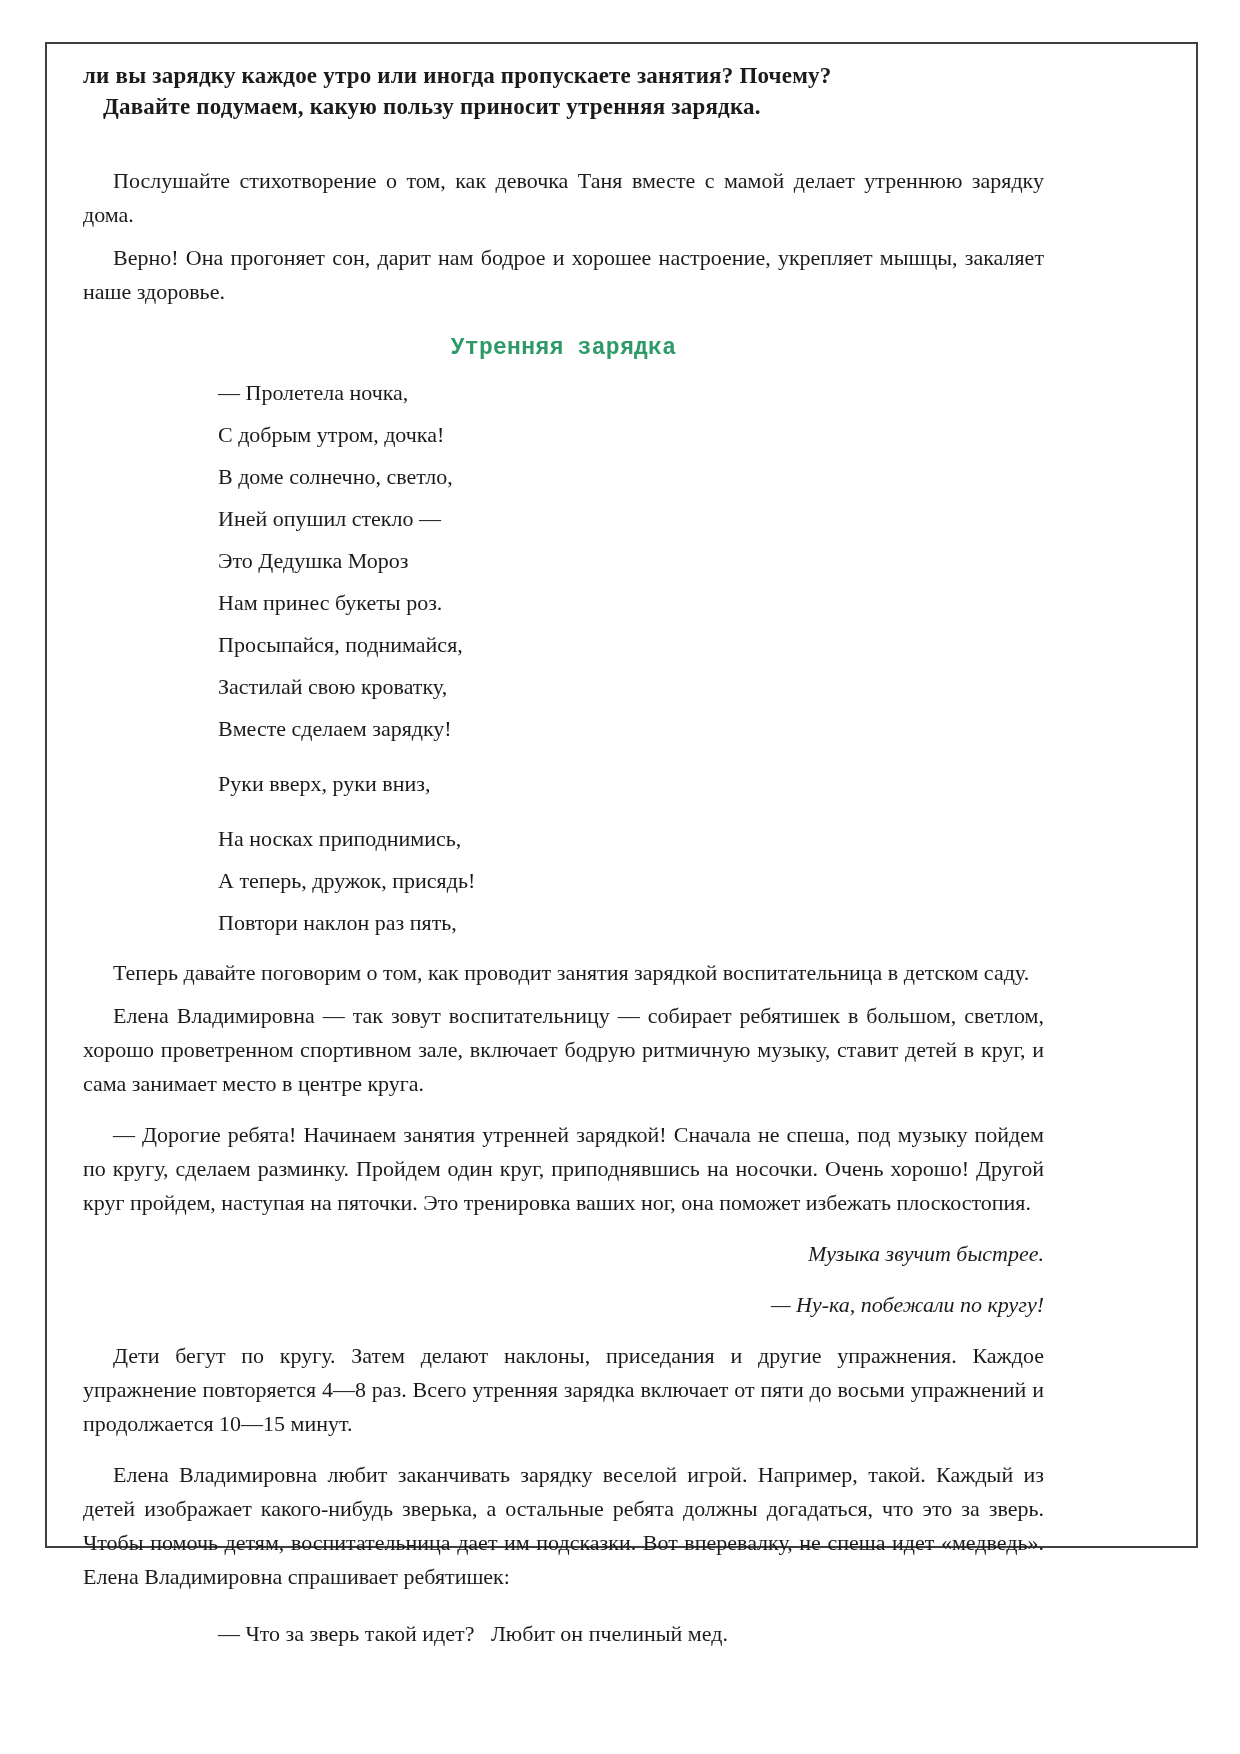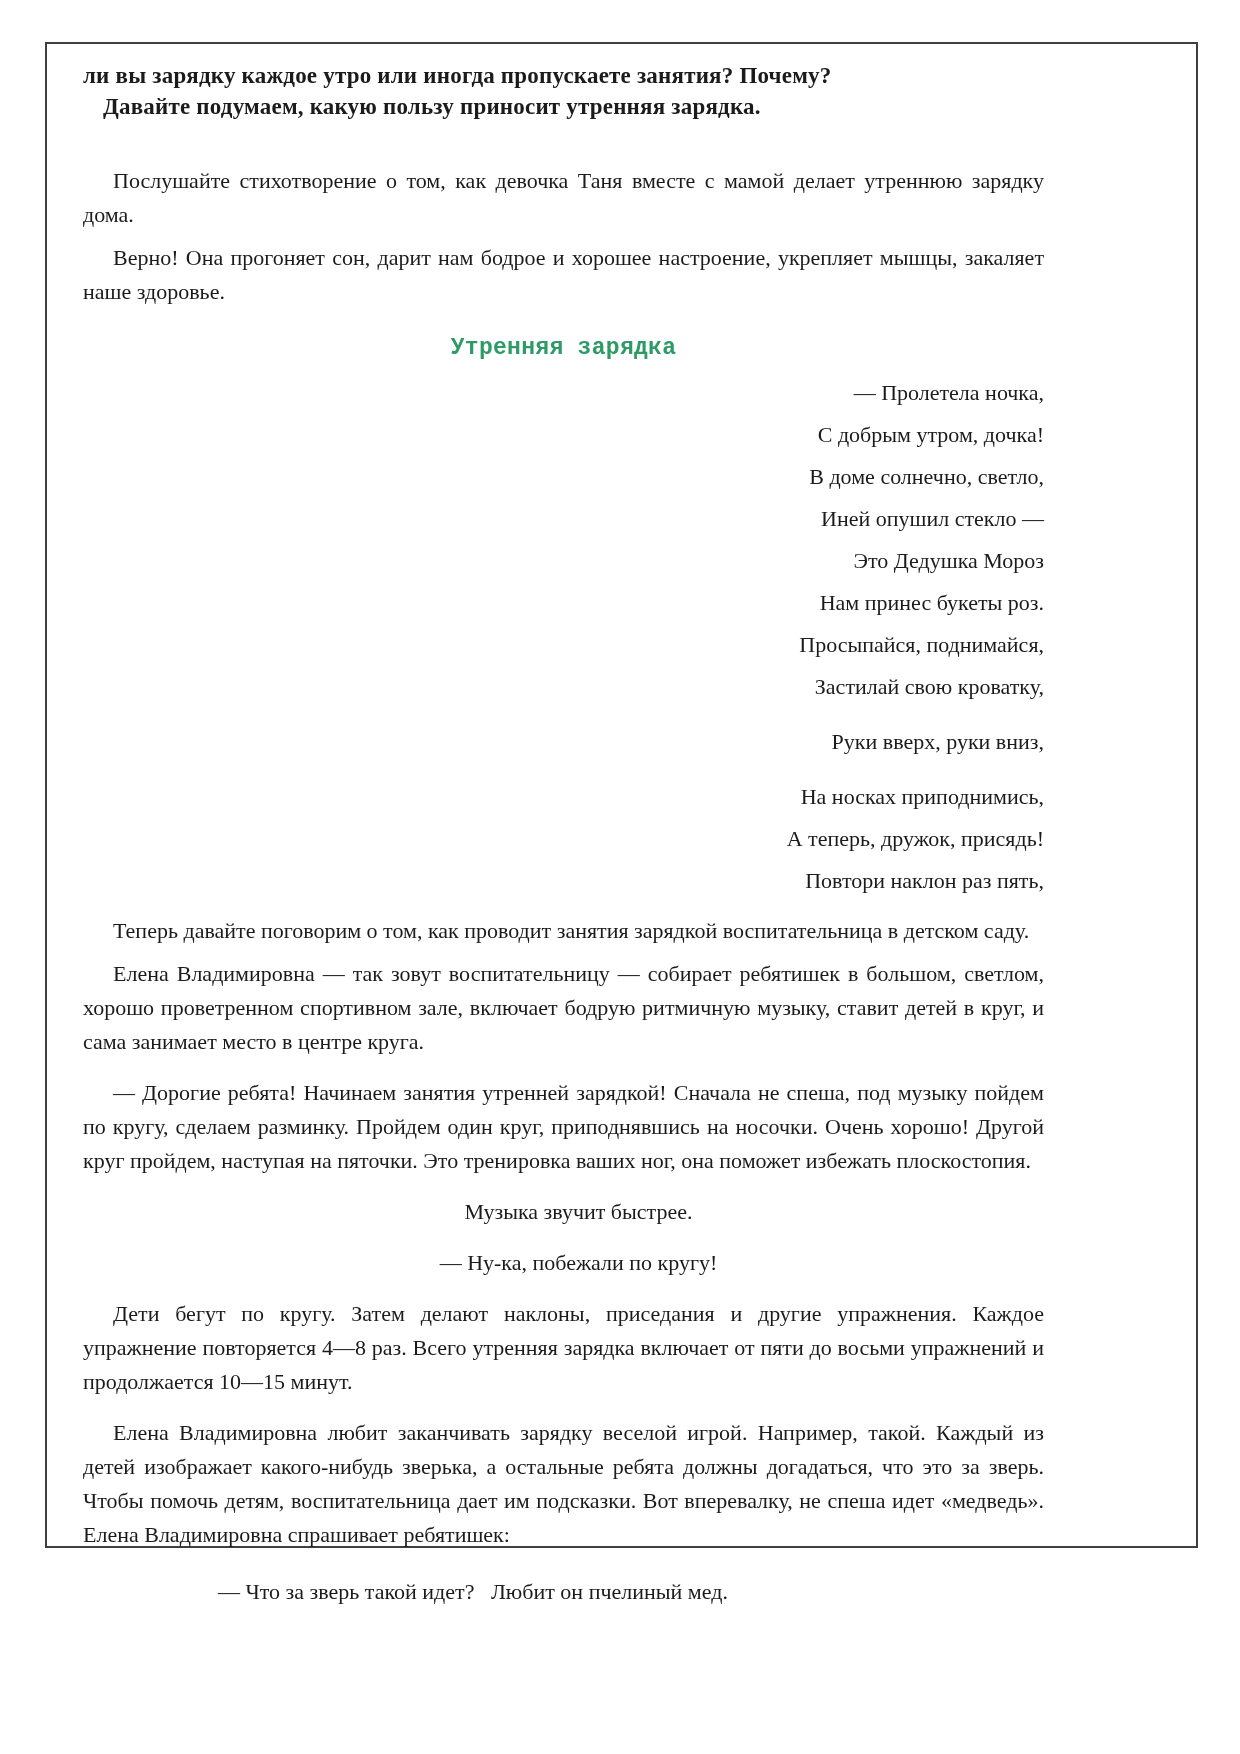--- a/index.html
+++ b/index.html
@@ -38,41 +38,40 @@
     padding-left: 20px;
   }
   .gap-after-lead { height: 42px; }
   p.para {
     margin: 0 0 9px 0;
     font-size: 22px;
     line-height: 34px;
     text-align: justify;
     text-indent: 30px;
   }
-  p.para.no-just { text-align: center; }
+  p.para.no-just { text-align: right; font-style: italic; }
   .poem-title {
     margin: 26px 0 16px 0;
     font-size: 23px;
     font-weight: bold;
     color: #2e9b67;
     text-align: center;
     letter-spacing: 0.3px;
     font-family: Liberation Mono, monospace;
   }
   .poem {
     margin: 0 0 18px 135px;
     font-size: 22px;
   }
   .poem-line {
     margin: 0 0 11px 0;
     line-height: 31px;
   }
   .stanza {
     margin: 8px 0 24px 0;
-    text-align: right;
   }
   .stanza:last-child { margin-bottom: 0; }
   .dialog-line {
     margin: 6px 0 10px 0;
     font-size: 22px;
     line-height: 34px;
     padding-left: 135px;
     white-space: pre-wrap;
   }
   .spacer-sm { height: 8px; }
@@ -96,20 +95,21 @@
     <div class="poem">
       <div class="stanza">
         <p class="poem-line">— Пролетела ночка,</p>
         <p class="poem-line">С добрым утром, дочка!</p>
         <p class="poem-line">В доме солнечно, светло,</p>
         <p class="poem-line">Иней опушил стекло —</p>
         <p class="poem-line">Это Дедушка Мороз</p>
         <p class="poem-line">Нам принес букеты роз.</p>
         <p class="poem-line">Просыпайся, поднимайся,</p>
         <p class="poem-line">Застилай свою кроватку,</p>
+        <p class="poem-line">Вместе сделаем зарядку!</p>
       </div>
       <div class="stanza">
         <p class="poem-line">Руки вверх, руки вниз,</p>
       </div>
       <div class="stanza">
         <p class="poem-line">На носках приподнимись,</p>
         <p class="poem-line">А теперь, дружок, присядь!</p>
         <p class="poem-line">Повтори наклон раз пять,</p>
       </div>
     </div>

